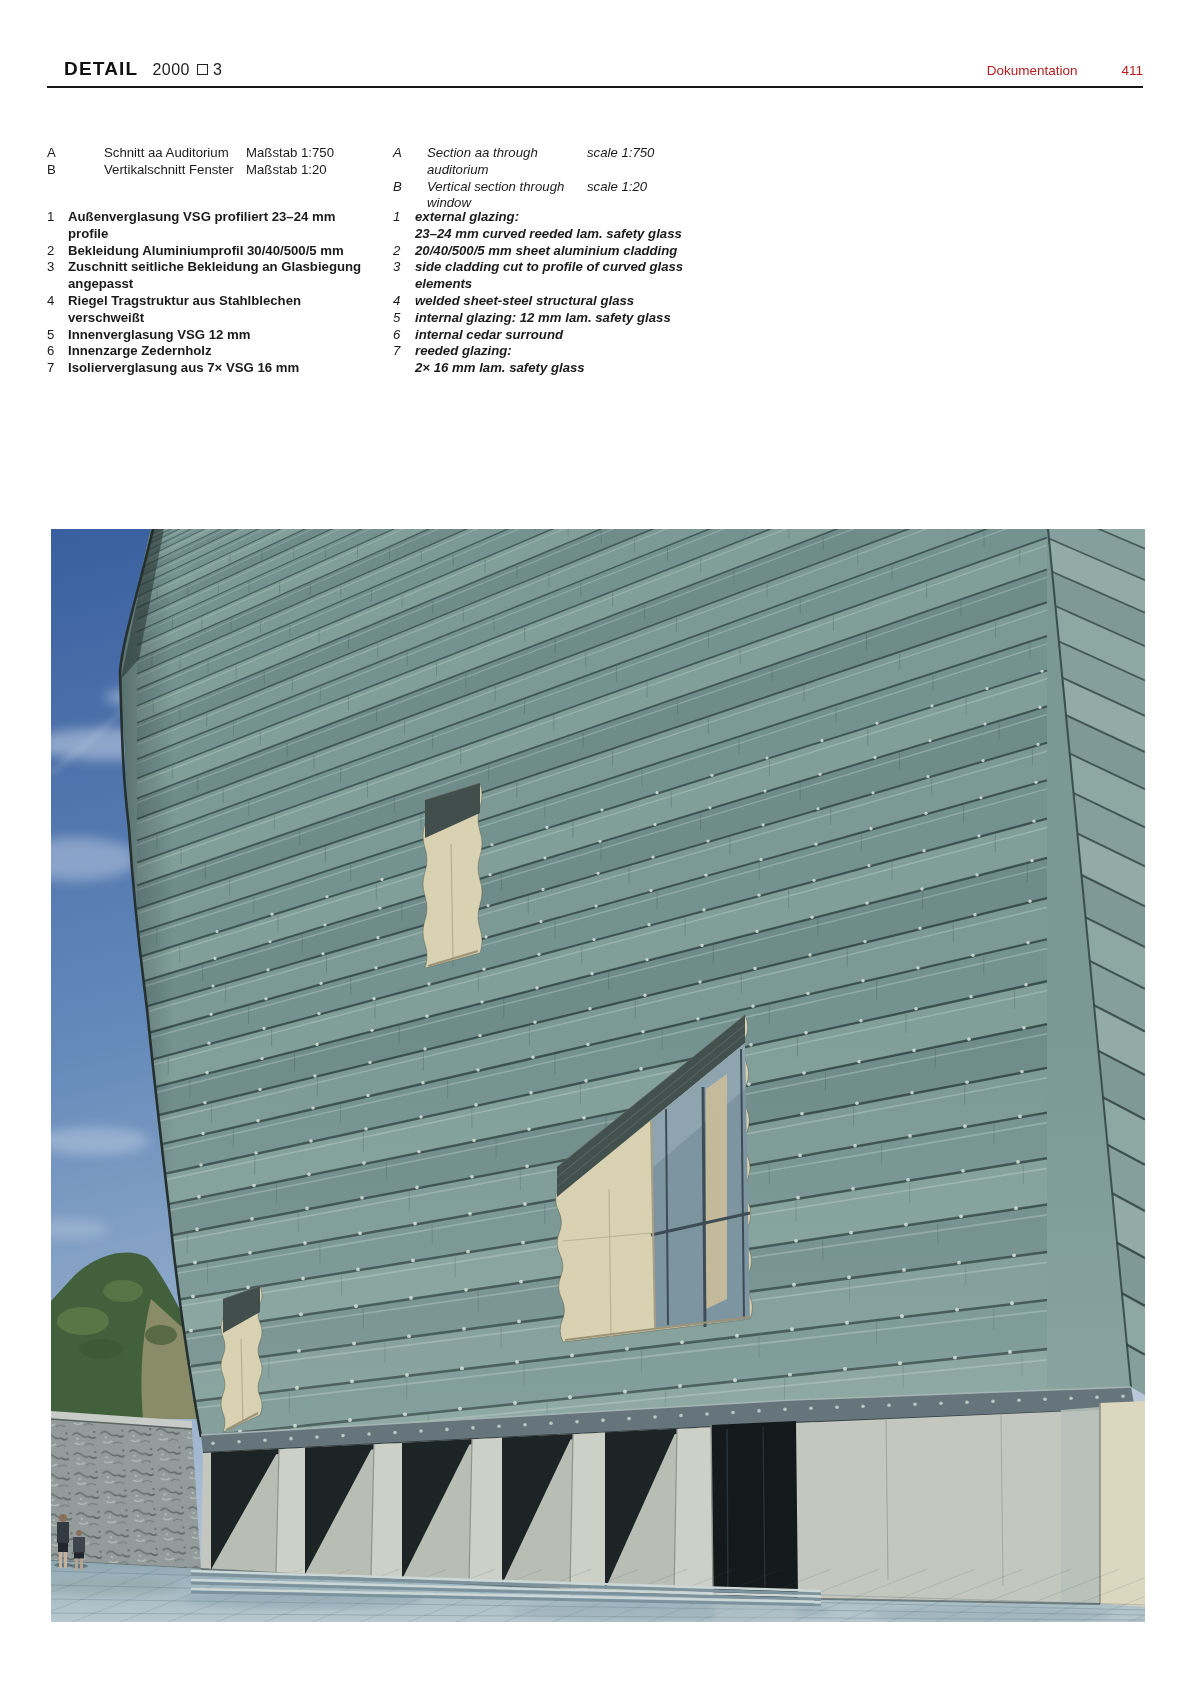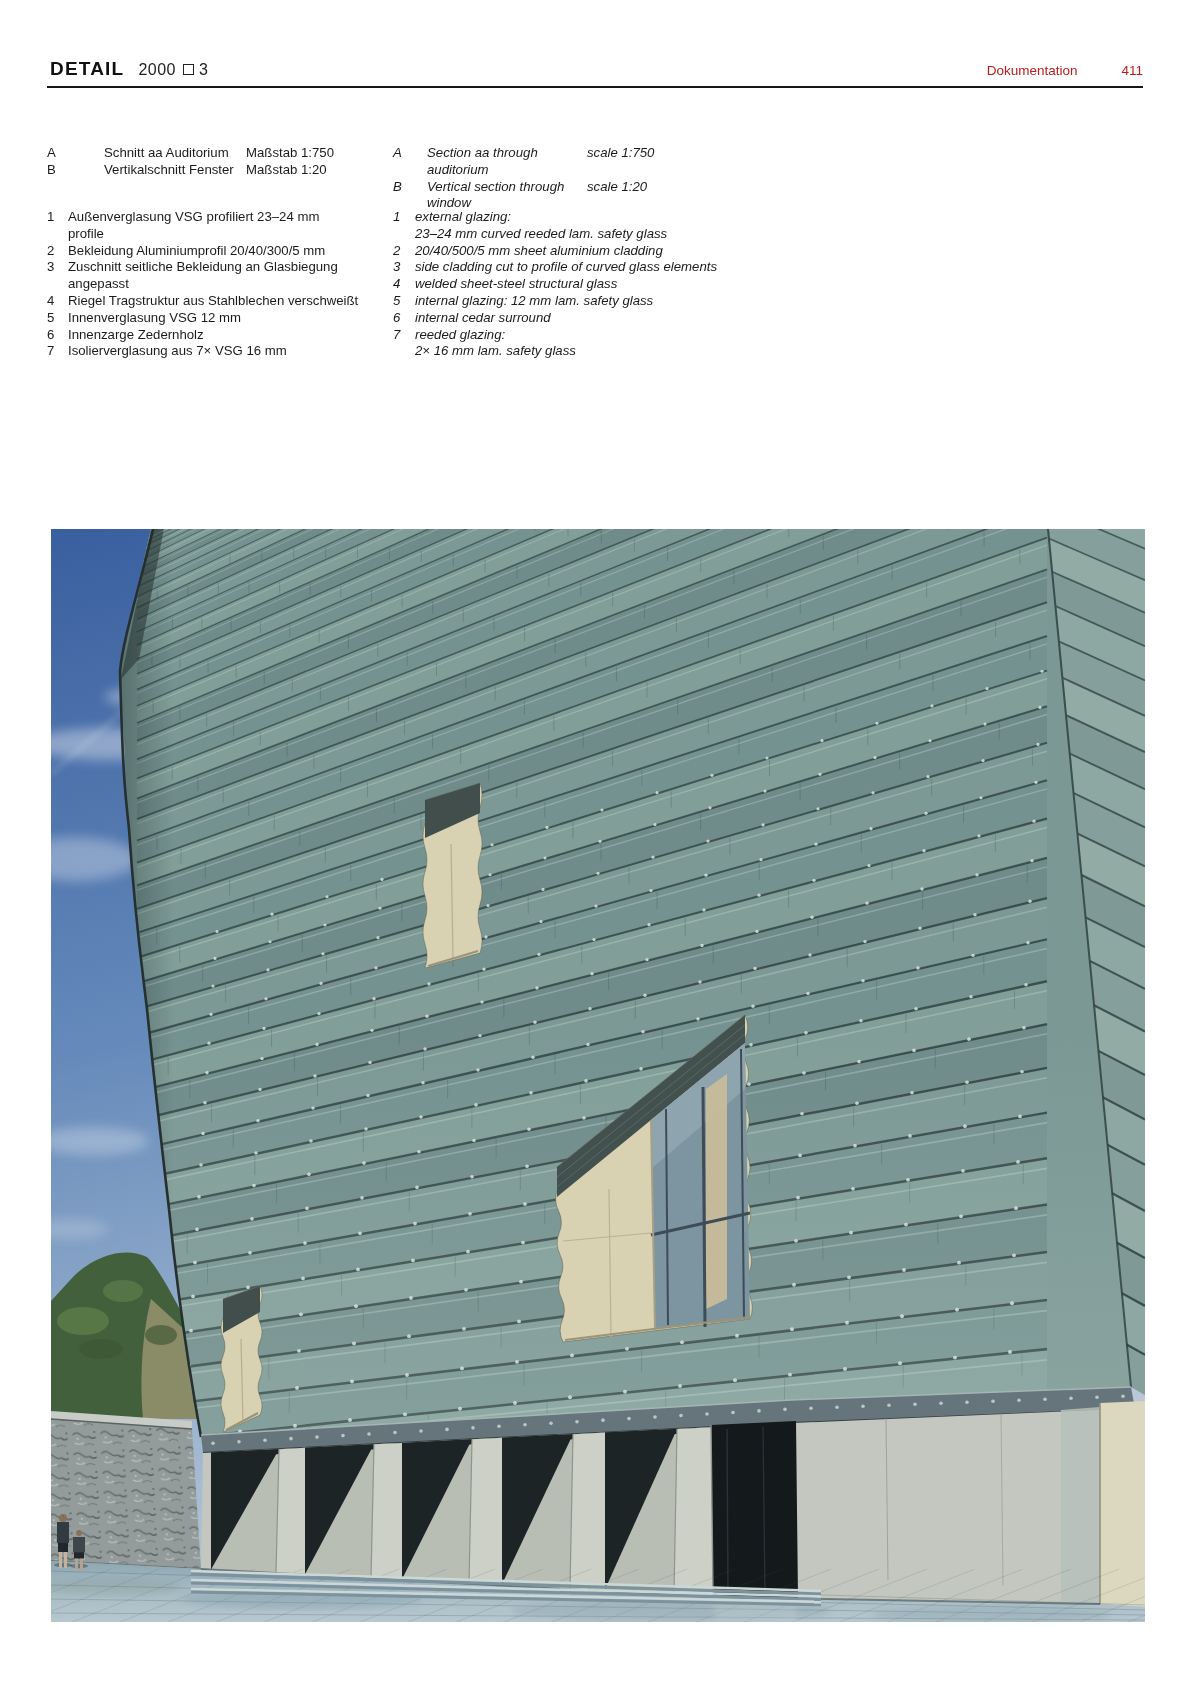--- a/index.html
+++ b/index.html
@@ -2,41 +2,41 @@
 <html><head>
 <meta charset="utf-8">
 <style>
   html,body{margin:0;padding:0;background:#e8e8e8;}
   .page{
     position:relative;width:1190px;height:1683px;background:#ffffff;
     font-family:"Liberation Sans","DejaVu Sans",sans-serif;color:#1b1b1b;
     overflow:hidden;margin:0 auto;
   }
   
-  .masthead{position:absolute;left:50px;right:47px;top:58px;display:flex;justify-content:space-between;align-items:baseline;}
+  .masthead{position:absolute;left:64px;right:47px;top:58px;display:flex;justify-content:space-between;align-items:baseline;}
   .brand{font-weight:bold;font-size:19px;letter-spacing:1.2px;color:#111;}
   .issue{font-size:16px;color:#222;margin-left:14px;letter-spacing:.5px;}
   .issue-box{display:inline-block;width:9px;height:9px;border:1.5px solid #222;margin:0 5px 0 7px;}
   .mast-right{display:flex;align-items:baseline;gap:44px;font-size:13.5px;color:#b91c1c;}
   .rule{position:absolute;left:47px;right:47px;top:86px;border-top:2px solid #161616;height:0;}
   
   .cap{position:absolute;font-size:13.2px;line-height:16.8px;}
   .cap.de{left:47px;width:330px;}
   .cap.en{left:393px;width:330px;font-style:italic;}
   .cap-ab{position:absolute;top:145px;width:100%;}
   .cap-legend{position:absolute;top:209px;width:100%;}
   .ab-row{display:flex;}
   .ab-row .lbl{flex:0 0 21px;}
   .cap.de .ab-row .txt{flex:0 0 142px;margin-left:36px;}
   .cap.en .ab-row .lbl{flex:0 0 22px;}
   .cap.en .ab-row .txt{flex:0 0 160px;margin-left:12px;}
   .leg-row{display:flex;}
   .leg-row .num{flex:0 0 21px;}
   .cap.en .leg-row .num{flex:0 0 22px;}
-  .leg-row .body{flex:1 1 auto;}
+  .leg-row .body{flex:1 1 auto;font-weight:bold;}
   .leg-line:empty{display:none;}
   
   .photo{position:absolute;left:51px;top:529px;width:1094px;height:1093px;}
   .photo svg{display:block;width:1094px;height:1093px;}
 </style>
 </head>
 <body>
 
 <div class="page">
 
@@ -81,21 +81,21 @@
     <div class="leg-row">
         <span class="num">1</span>
         <span class="body">
           <div class="leg-line">Außenverglasung VSG profiliert 23–24 mm</div>
           <div class="leg-line">profile</div>
         </span>
       </div>
     <div class="leg-row">
         <span class="num">2</span>
         <span class="body">
-          <div class="leg-line">Bekleidung Aluminiumprofil 20/40/300/5 mm</div>
+          <div class="leg-line">Bekleidung Aluminiumprofil 30/40/500/5 mm</div>
         </span>
       </div>
     <div class="leg-row">
         <span class="num">3</span>
         <span class="body">
           <div class="leg-line">Zuschnitt seitliche Bekleidung an Glasbiegung</div>
           <div class="leg-line">angepasst</div>
         </span>
       </div>
     <div class="leg-row">

